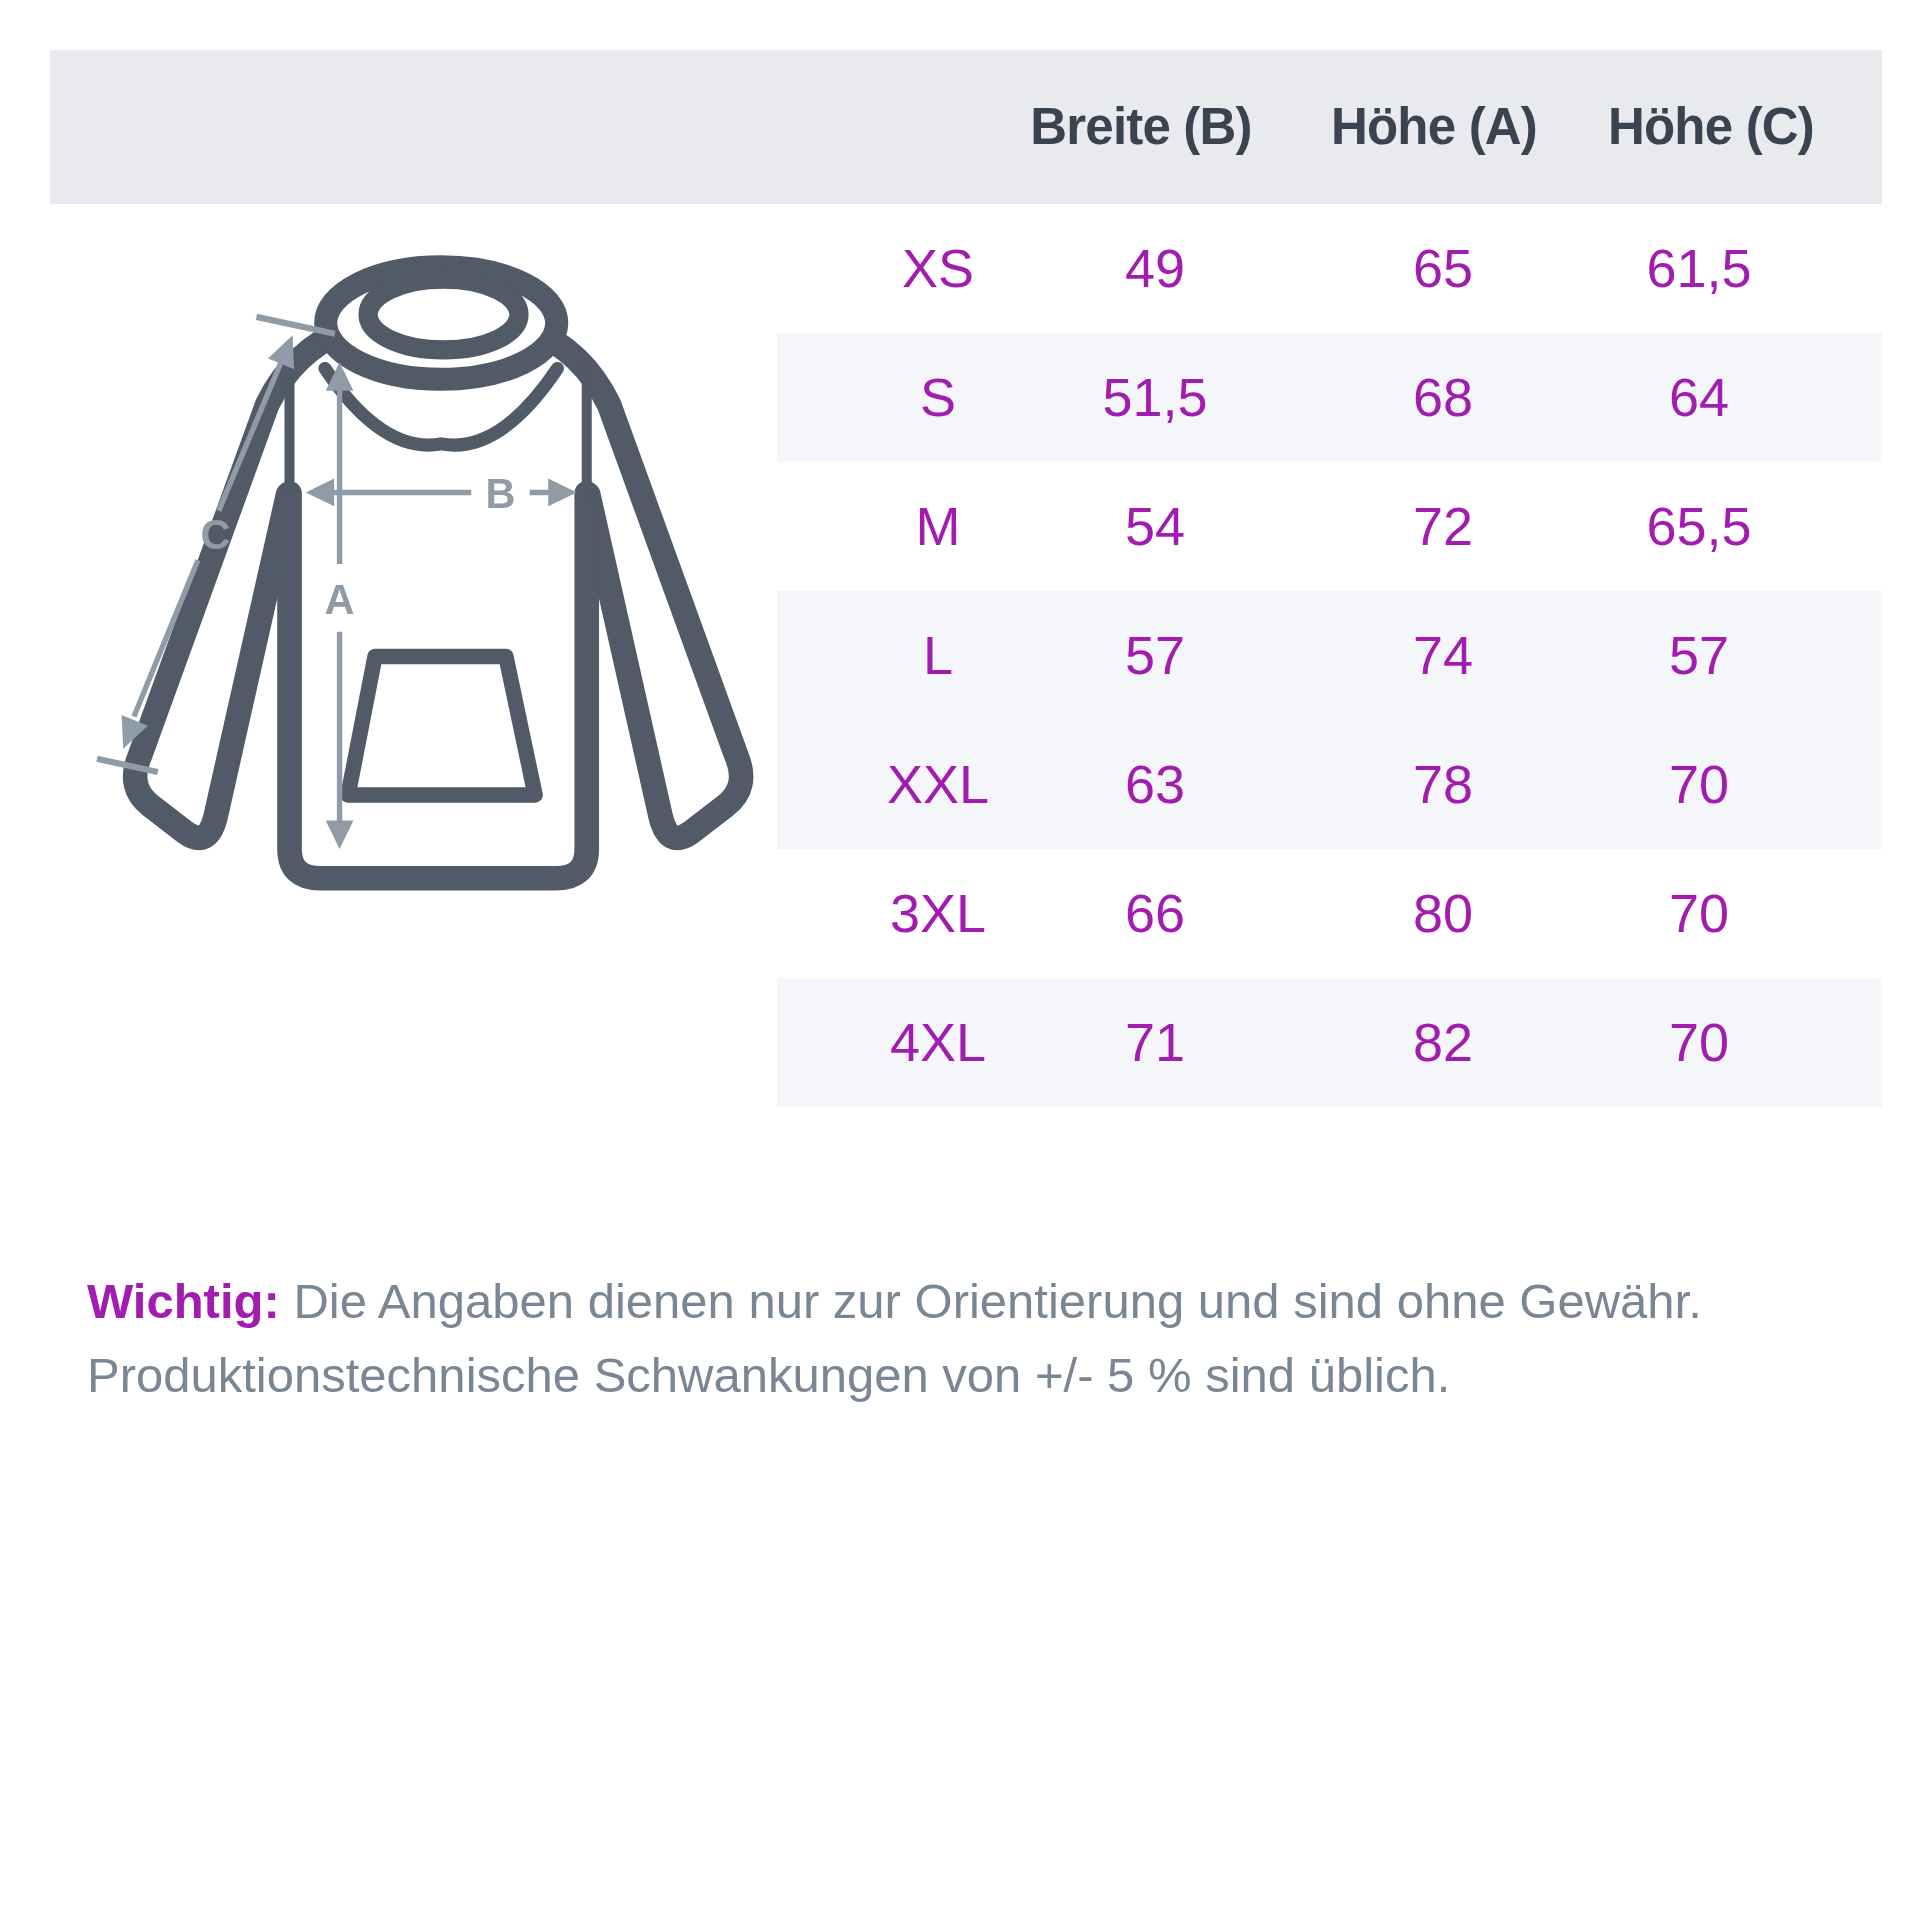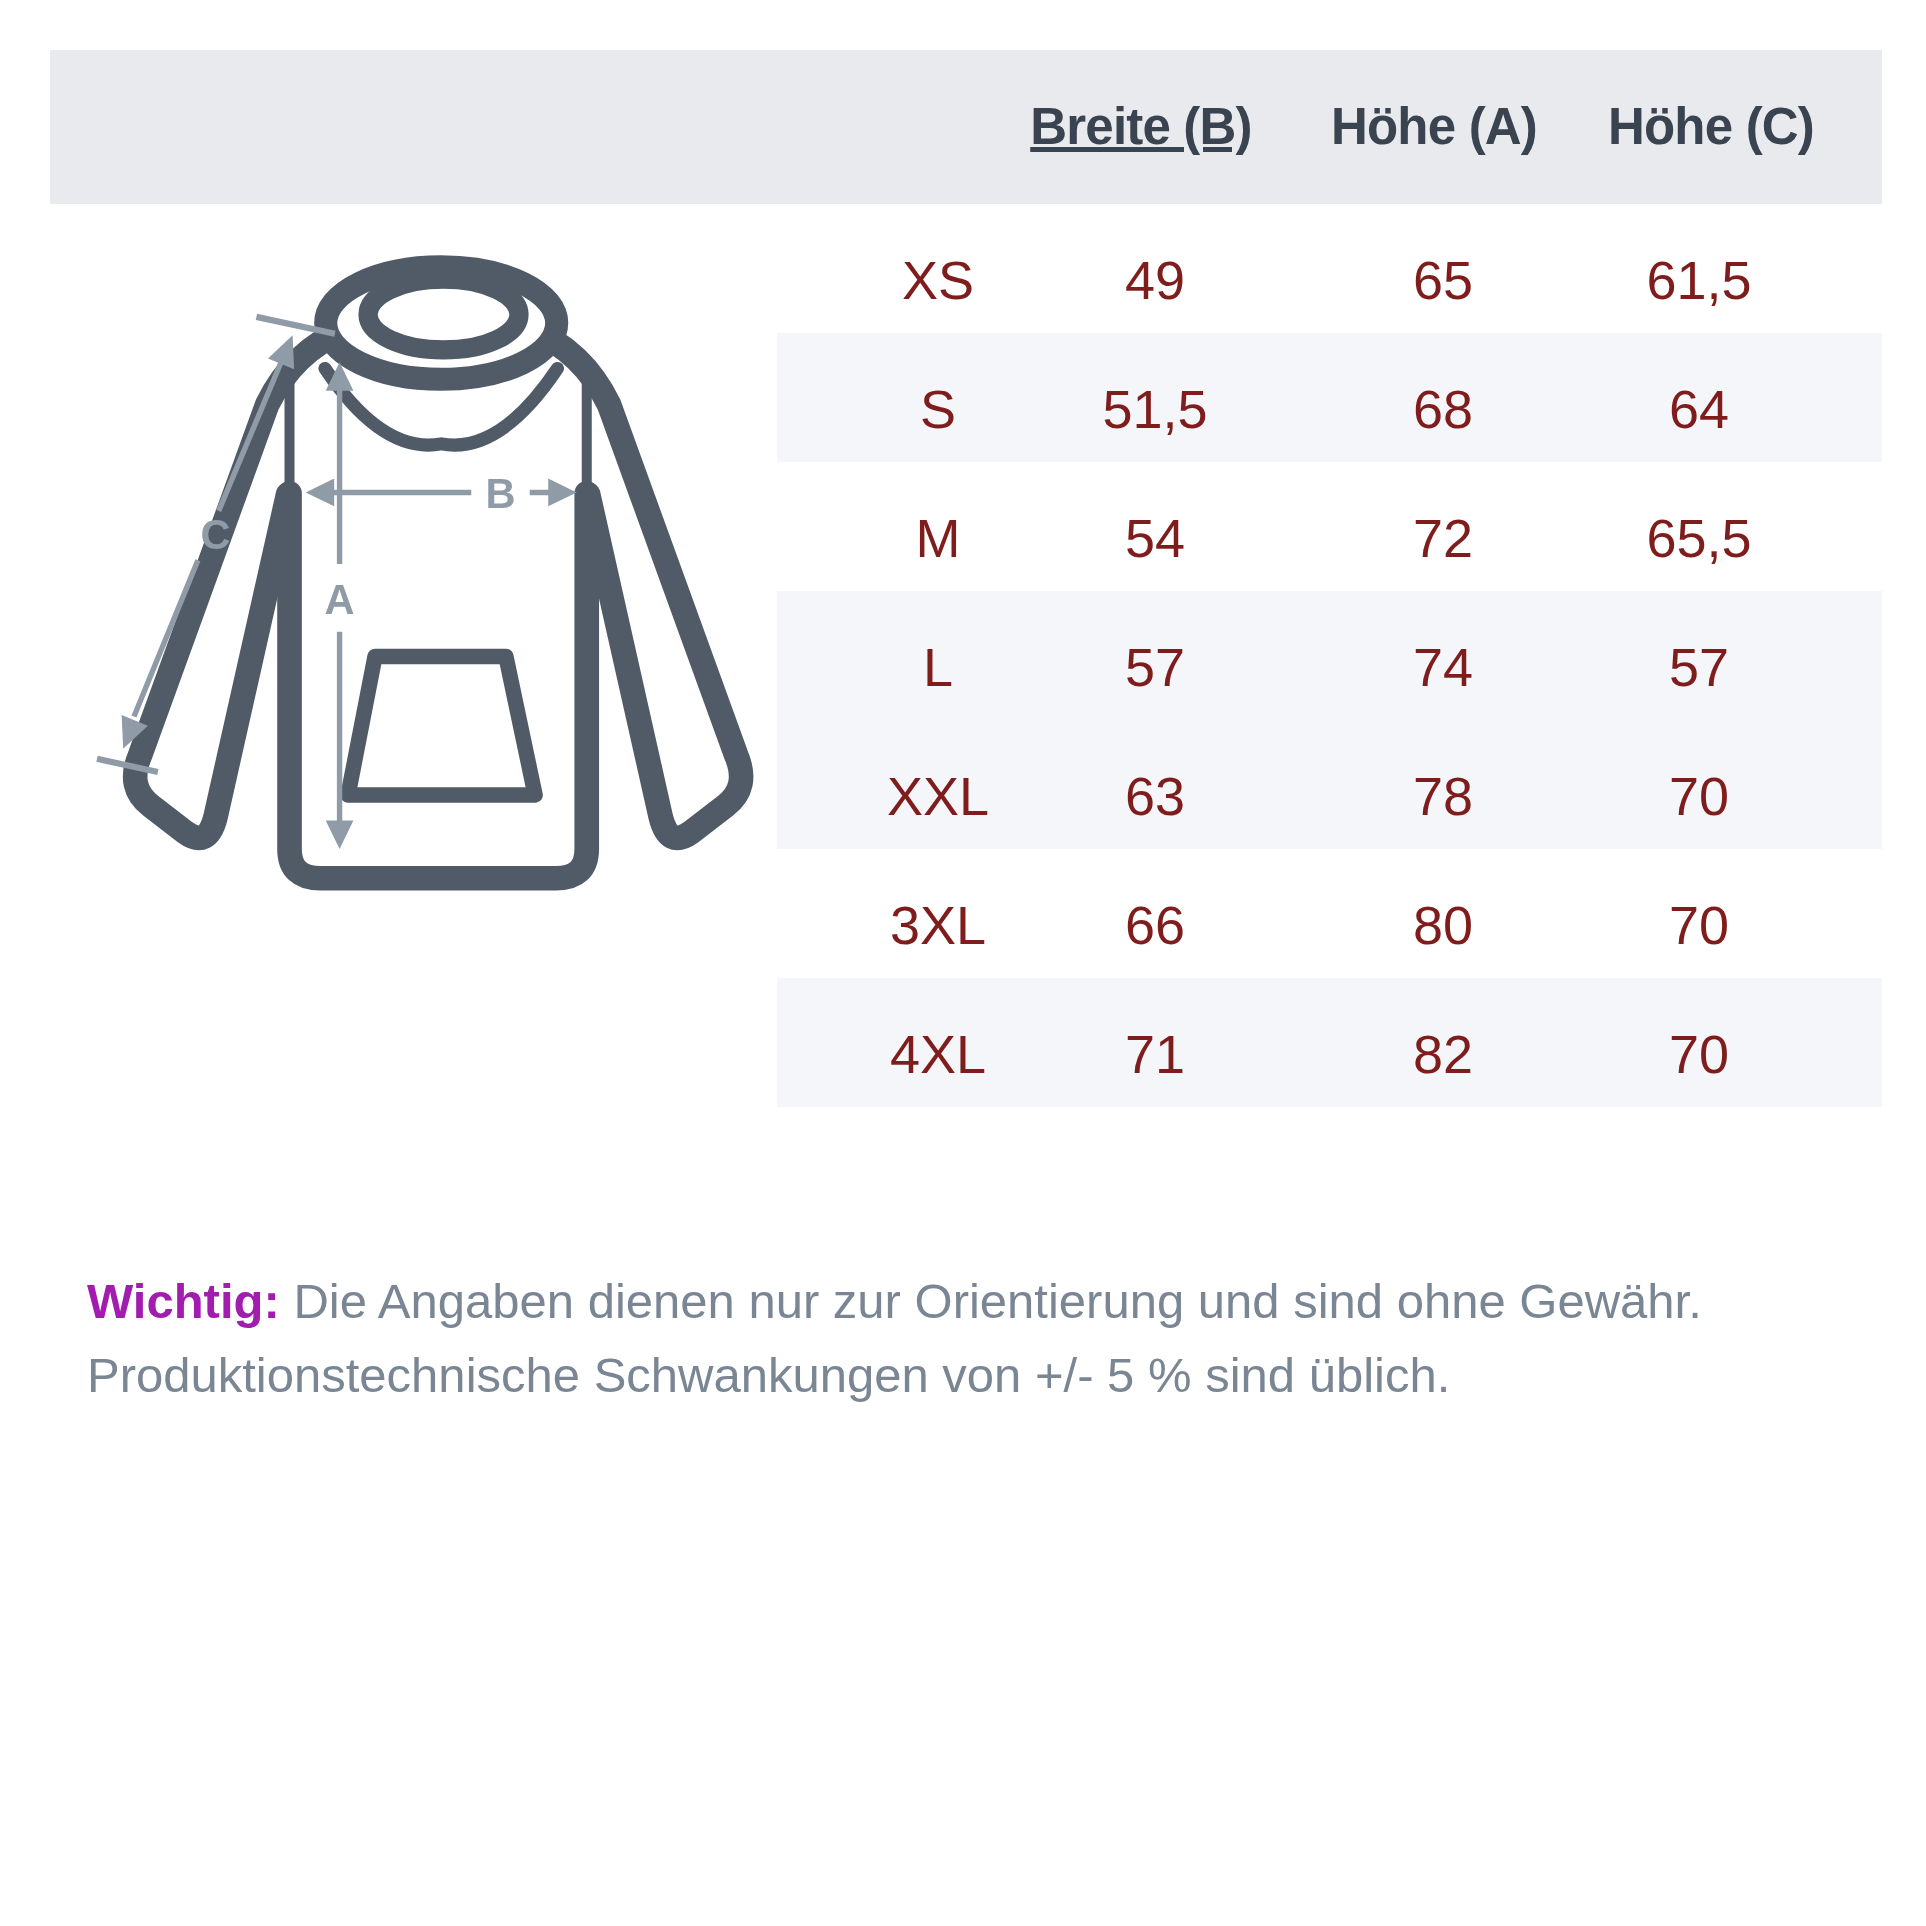--- a/index.html
+++ b/index.html
@@ -20,33 +20,33 @@
   .page-title{
     position:absolute;left:35px;top:0;height:154px;line-height:154px;
     font-size:52px;font-weight:bold;color:#3a4450;letter-spacing:-0.8px;
     white-space:nowrap;
   }
   .col-head{
     position:absolute;top:0;height:154px;line-height:154px;
     font-size:51px;font-weight:bold;color:#3a4450;letter-spacing:-0.8px;
     transform:translateX(-50%);white-space:nowrap;
   }
-  .col-head.b{left:1091px;text-decoration:underline;}
+  .col-head.b{left:1091px;}
   .col-head.a{left:1384px;}
   .col-head.c{left:1661px;}
 
   
   .size-table{
     position:absolute;left:777px;top:204px;width:1105px;height:1036px;
   }
   .row{position:relative;width:1105px;height:129px;background:#ffffff;}
   .row.striped{background:#f4f6f9;}
   .cell{
-    position:absolute;top:12px;height:129px;line-height:129px;
-    font-size:54px;color:#7f1d1d;transform:translateX(-50%);
+    position:absolute;top:0;height:129px;line-height:129px;
+    font-size:54px;color:#a21caf;transform:translateX(-50%);
     white-space:nowrap;
   }
   .cell.size{left:161px;}
   .cell.breite{left:378px;}
   .cell.hoehe{left:666px;}
   .cell.aermel{left:922px;}
 
   
   .hoodie-wrap{position:absolute;left:46px;top:216px;width:755px;height:693px;}
 

